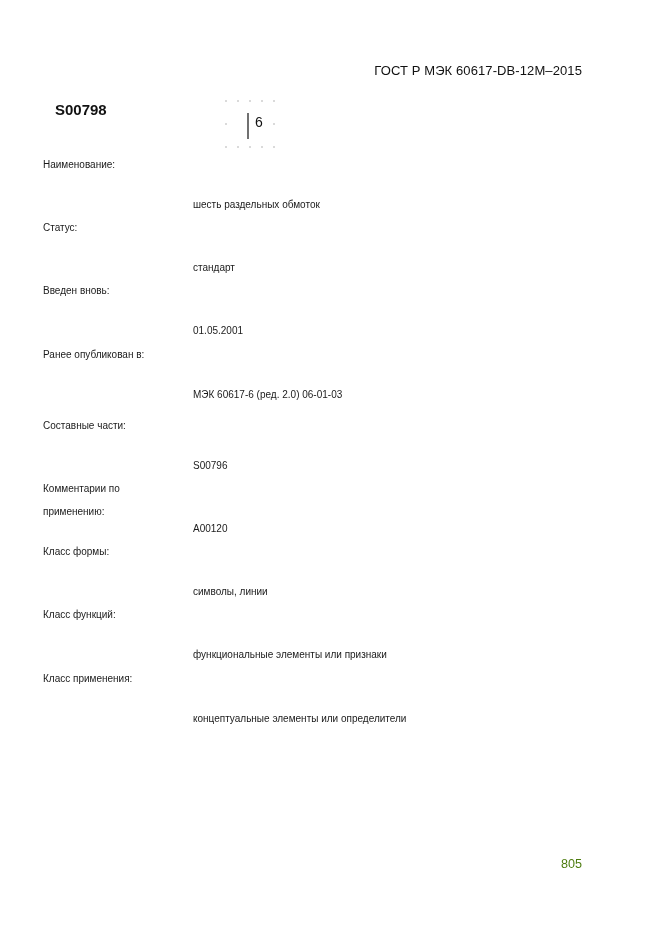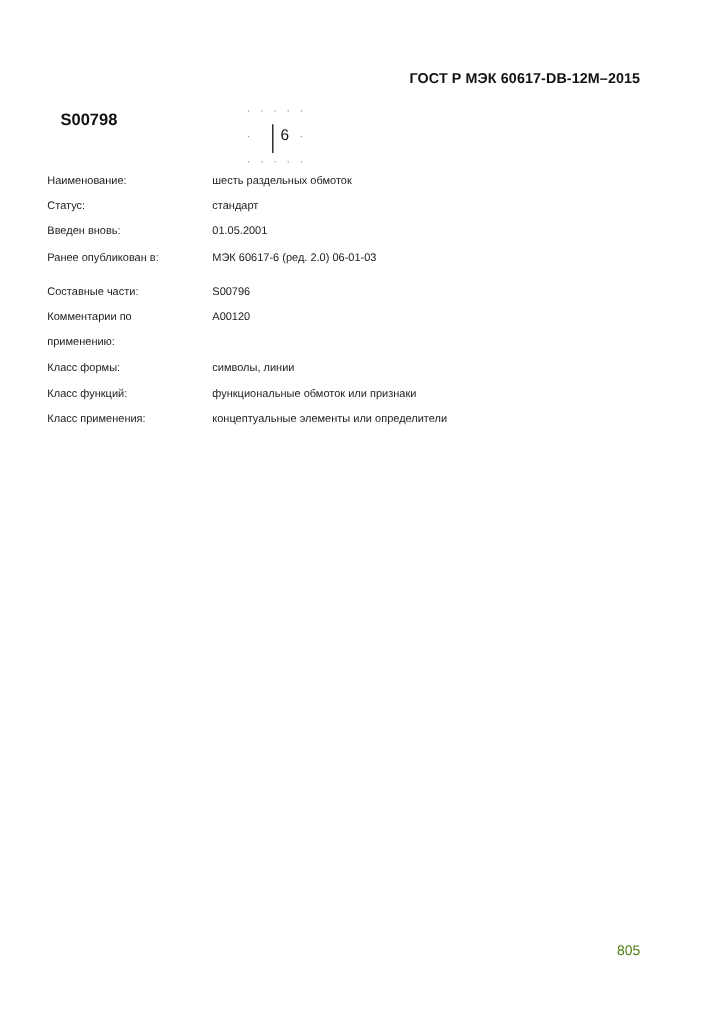--- a/index.html
+++ b/index.html
@@ -2,37 +2,37 @@
 <html><head>
 <meta charset="utf-8">
 <style>
   html, body { margin: 0; padding: 0; background: #ffffff; }
   body {
     width: 661px; height: 936px; position: relative; overflow: hidden;
     font-family: "Liberation Sans", "DejaVu Sans", sans-serif; color: #1a1a1a;
   }
   .header-std {
     position: absolute; right: 79px; top: 63px;
-    font-weight: bold; font-size: 13px; letter-spacing: 0.1px; color: #111;
+    font-weight: normal; font-size: 13px; letter-spacing: 0.1px; color: #111;
   }
   .sym-code {
     position: absolute; left: 55px; top: 101px;
     font-weight: bold; font-size: 15px; color: #111;
   }
   .symbol {
     position: absolute; left: 222px; top: 97px; width: 56px; height: 54px;
   }
   .dotgrid { position: absolute; left: 0; top: 0; }
   .fields {
     position: absolute; left: 43px; top: 153px; width: 560px;
     font-size: 10px; line-height: 23.2px;
   }
   .row { display: flex; }
   .label { width: 150px; flex: 0 0 150px; }
-  .value { flex: 1; }
+  .value { flex: 1; margin-top: 40px; }
   .gap { height: 8px; }
   .page-num {
     position: absolute; left: 561px; top: 857px; font-size: 12.6px; color: #4d7c0f;
   }
 </style>
 </head>
 <body>
 
 <div class="header-std">ГОСТ Р МЭК 60617-DB-12M–2015</div>
 
@@ -87,21 +87,21 @@
       <span>применению:</span>
     </span>
     <span class="value">A00120</span>
   </div>
   <div class="row">
     <span class="label">Класс формы:</span>
     <span class="value">символы, линии</span>
   </div>
   <div class="row">
     <span class="label">Класс функций:</span>
-    <span class="value">функциональные обмоток или признаки</span>
+    <span class="value">функциональные элементы или признаки</span>
   </div>
   <div class="row">
     <span class="label">Класс применения:</span>
     <span class="value">концептуальные элементы или определители</span>
   </div>
 </div>
 
 <div class="page-num">805</div>
 
 </body></html>

